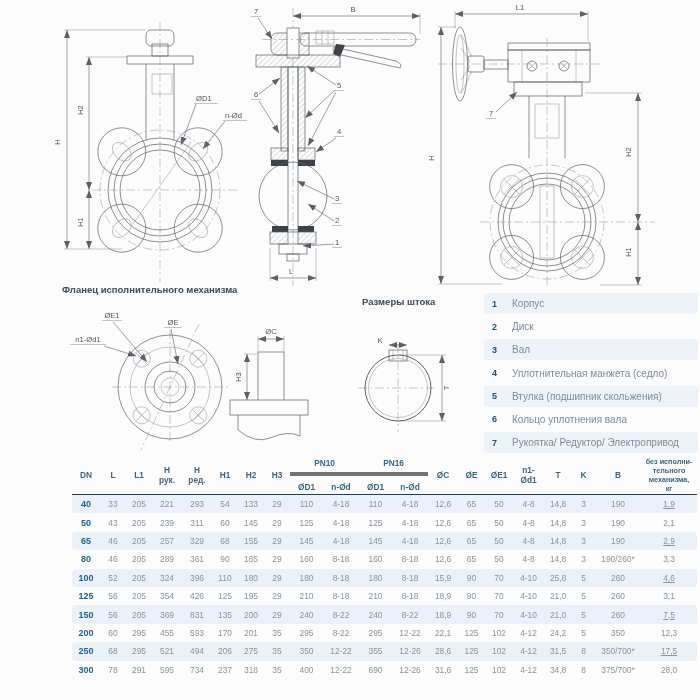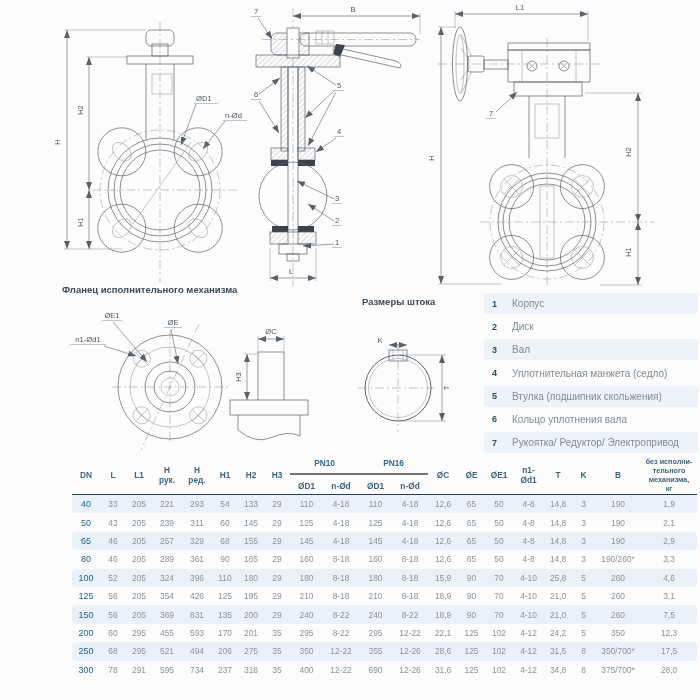--- a/index.html
+++ b/index.html
@@ -17,31 +17,31 @@
   .part-num{width:20px;padding-left:8px;font-size:9px;font-weight:bold;color:#25516d;}
   .part-name{font-size:10px;color:#7d8c98;}
   
   #table-wrap{left:72px;top:456px;width:628px;}
   table{border-collapse:collapse;table-layout:fixed;width:625px;}
   thead th{
     font-size:8.3px;font-weight:bold;color:#3c647e;text-align:center;
     vertical-align:middle;padding:1px 0;white-space:pre-line;line-height:1.25;
   }
   thead{border-bottom:1.6px solid #21415a;}
-  th.pn-h{color:#2f6b8f;border-bottom:2px solid #737373;padding-bottom:3px;}
+  th.pn-h{color:#2f6b8f;border-bottom:4px solid #737373;padding-bottom:3px;}
   th.sub-h{padding-top:4px;}
   th.wt-h{font-size:7.2px;margin-left:43px;}
   tbody td{
     font-size:8.4px;color:#8a949d;text-align:center;height:18.4px;padding:0;
     white-space:nowrap;overflow:hidden;
   }
-  tbody td.dn{font-weight:normal;color:#1e6391;font-size:9px;}
+  tbody td.dn{font-weight:bold;color:#1e6391;font-size:9px;}
   tr.shade td{background:#eaf1f8;}
   tr.shade td:first-child{border-radius:4px 0 0 4px;}
-  tr.shade td:last-child{border-radius:0 4px 4px 0;}
+  tr.shade td:last-child{border-radius:0 4px 4px 0;text-decoration:underline;}
   
   svg text{font-family:"Liberation Sans",sans-serif;fill:#4e565e;font-size:7.6px;}
   .thin{stroke:#5b6168;stroke-width:0.7;fill:none;}
   .thin2{stroke:#7a8188;stroke-width:0.45;fill:none;}
   .cl{stroke:#8a9096;stroke-width:0.5;fill:none;stroke-dasharray:9 3 2 3;}
   .dim{stroke:#5b6168;stroke-width:0.6;fill:none;}
   .dark{fill:#3c4248;stroke:none;}
   .hatchf{fill:url(#hat);stroke:#5b6168;stroke-width:0.7;}
 </style>
 </head>

